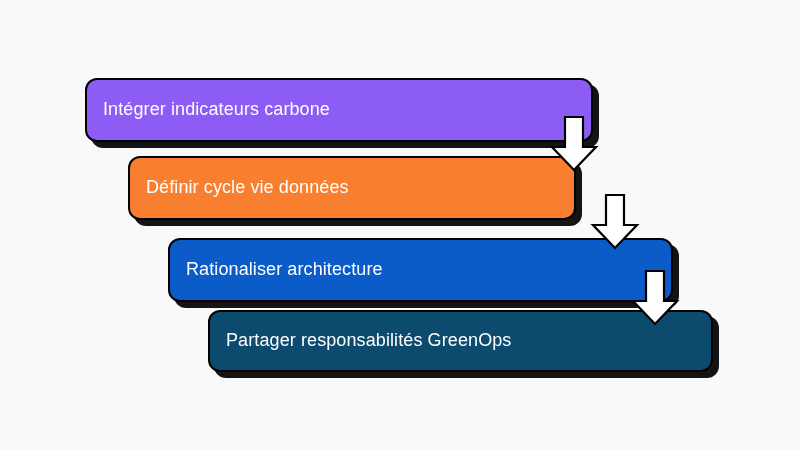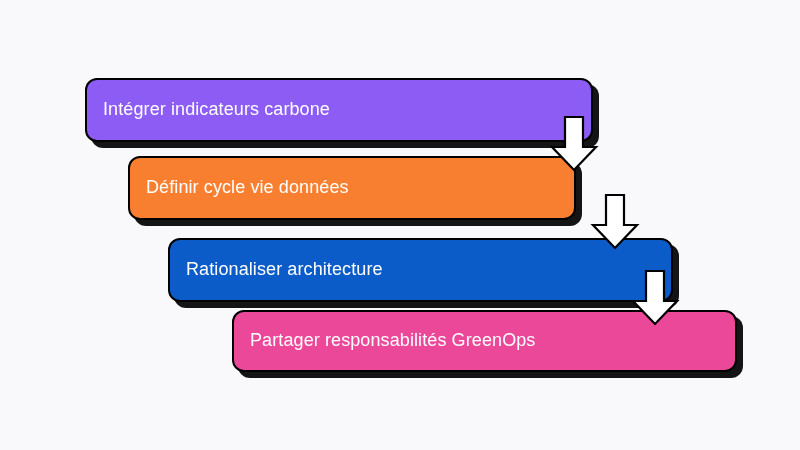--- a/index.html
+++ b/index.html
@@ -96,17 +96,17 @@
   <div class="step" id="step-3" style="background: rgb(11, 92, 200);">
     <span class="step-label" style="color: rgb(255, 255, 255);">Rationaliser architecture</span>
   </div>
 
   <div class="connector" id="arrow-3">
     <svg viewBox="0 0 46 54" width="46" height="54">
       <polygon class="arrow-shape" points="14,0 32,0 32,30 45,30 23,53 1,30 14,30" style="fill: rgb(255, 255, 255); stroke: rgb(0, 0, 0);"></polygon>
     </svg>
   </div>
 
-  <div class="step" id="step-4" style="background: #ec4899; margin-left: 24px;">
+  <div class="step" id="step-4" style="background: #0c4a6e;">
     <span class="step-label" style="color: rgb(255, 255, 255);">Partager responsabilités GreenOps</span>
   </div>
 
 </div>
 
 </body></html>

